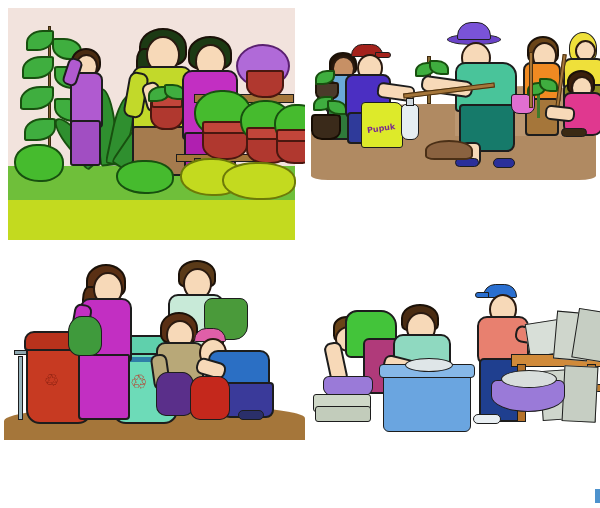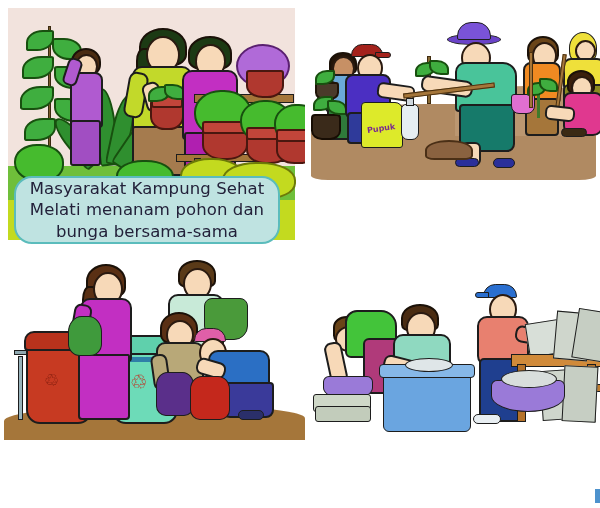--- a/index.html
+++ b/index.html
@@ -148,23 +148,20 @@
       <div class="pot" style="left:268px;top:126px;width:38px;height:26px;">
           <span class="rim"></span>
         </div>
 
       <div class="bushy lime" style="left:172px;top:150px;width:60px;height:34px;"></div>
       <div class="bushy lime" style="left:214px;top:154px;width:70px;height:34px;"></div>
       <div class="bushy" style="left:108px;top:152px;width:54px;height:30px;"></div>
       <div class="bushy" style="left:6px;top:136px;width:46px;height:34px;"></div>
     </div>
 
-    <div class="caption cap1">
-      <span>Masyarakat Kampung Sehat Melati menanam pohon dan bunga bersama-sama</span>
-    </div>
   </div>
 
   <div class="panel p2">
     <div class="scene">
 
       <div class="sh" style="left:6px;top:104px;right:4px;height:76px;background:#b08a62;border-radius:40% 30% 6% 6%;"></div>
       <div class="sh" style="left:150px;top:86px;right:4px;height:50px;background:#bb9771;border-radius:50% 40% 0 0;"></div>
 
       <div class="hair" style="left:24px;top:52px;width:24px;height:18px;background:#241509;border-radius:50% 50% 20% 20%;"></div>
       <div class="head dark" style="left:27px;top:56px;width:19px;height:21px;"></div>

